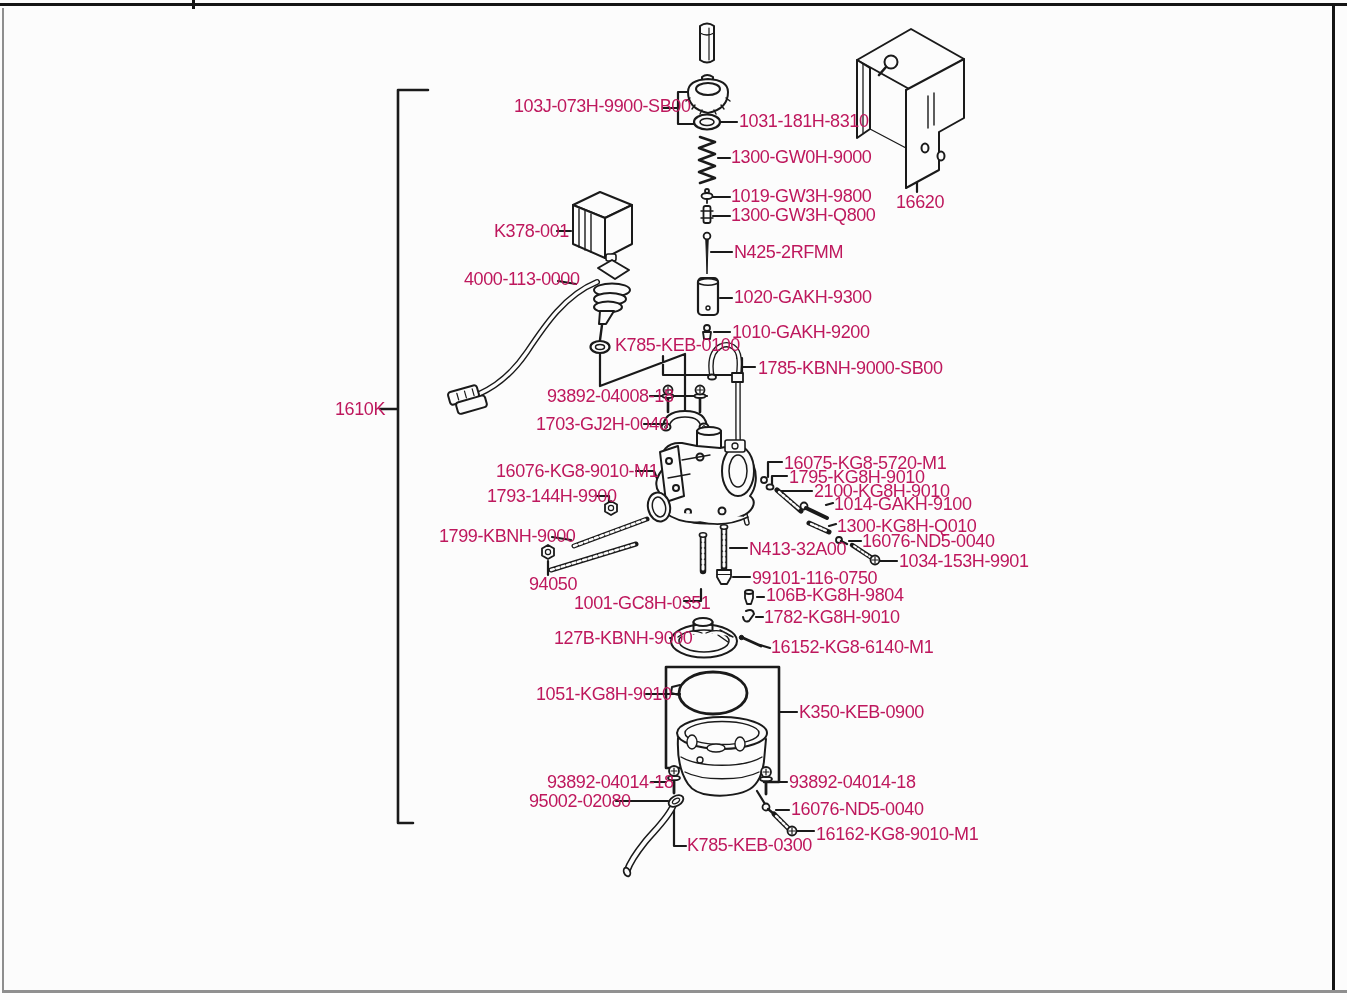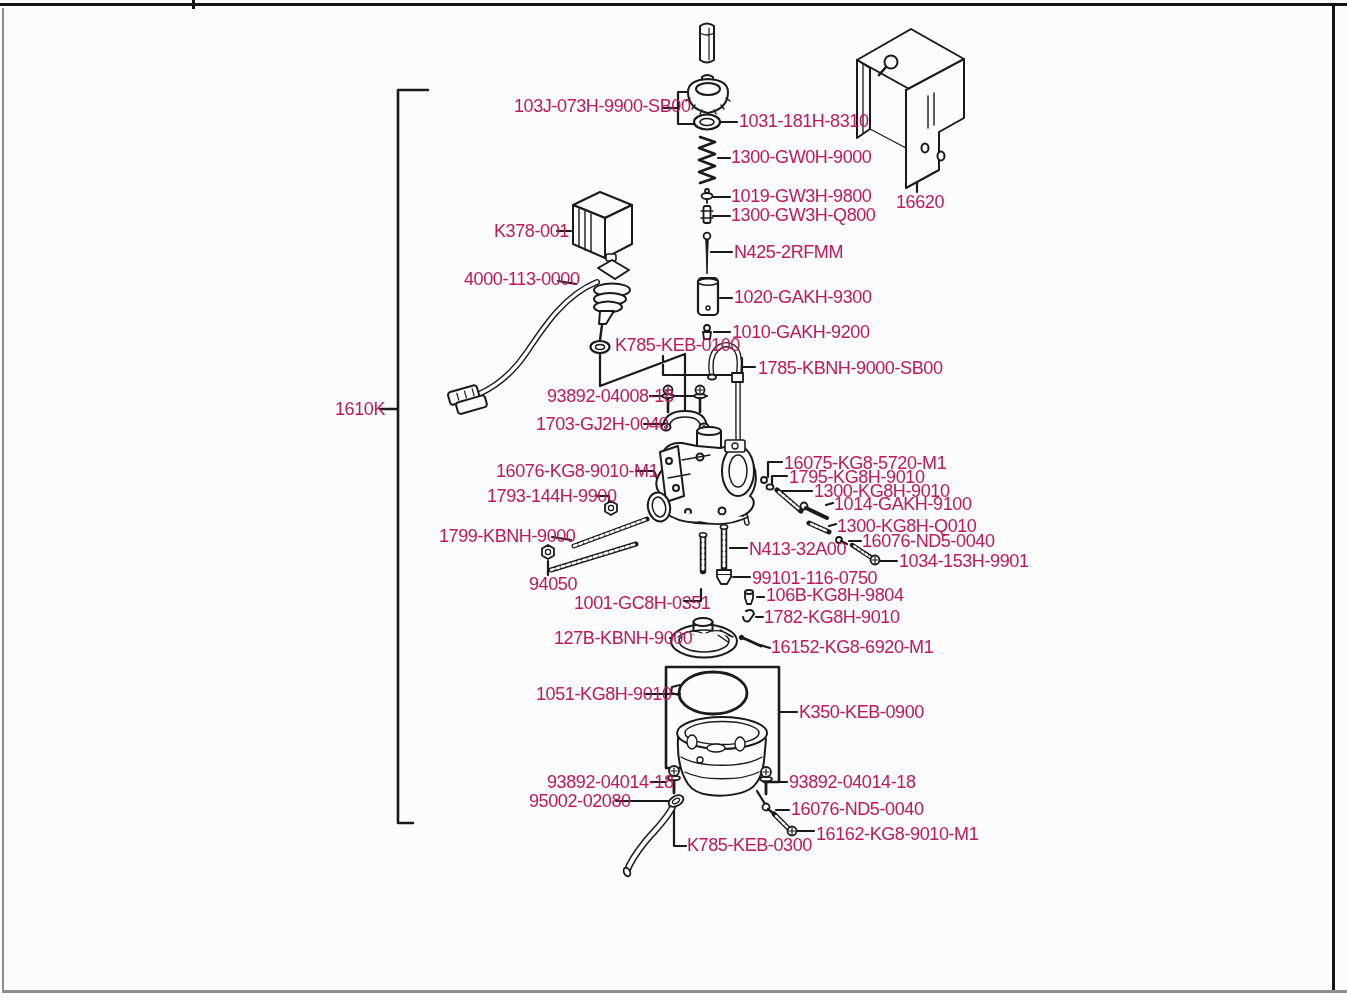--- a/index.html
+++ b/index.html
@@ -324,31 +324,31 @@
   <div class="lbl" style="left:464px;top:272px">4000-113-0000</div>
   <div class="lbl" style="left:335px;top:402px">1610K</div>
   <div class="lbl" style="left:896px;top:195px">16620</div>
   <div class="lbl" style="left:496px;top:464px">16076-KG8-9010-M1</div>
   <div class="lbl" style="left:487px;top:489px">1793-144H-9900</div>
   <div class="lbl" style="left:439px;top:529px">1799-KBNH-9000</div>
   <div class="lbl" style="left:529px;top:577px">94050</div>
   <div class="lbl" style="left:574px;top:596px">1001-GC8H-0351</div>
   <div class="lbl" style="left:784px;top:456px">16075-KG8-5720-M1</div>
   <div class="lbl" style="left:789px;top:470px">1795-KG8H-9010</div>
-  <div class="lbl" style="left:814px;top:484px">1300-KG8H-9010</div>
+  <div class="lbl" style="left:814px;top:484px">2100-KG8H-9010</div>
   <div class="lbl" style="left:834px;top:497px">1014-GAKH-9100</div>
   <div class="lbl" style="left:837px;top:519px">1300-KG8H-Q010</div>
   <div class="lbl" style="left:862px;top:534px">16076-ND5-0040</div>
   <div class="lbl" style="left:899px;top:554px">1034-153H-9901</div>
   <div class="lbl" style="left:749px;top:542px">N413-32A00</div>
   <div class="lbl" style="left:752px;top:571px">99101-116-0750</div>
   <div class="lbl" style="left:766px;top:588px">106B-KG8H-9804</div>
   <div class="lbl" style="left:764px;top:610px">1782-KG8H-9010</div>
   <div class="lbl" style="left:554px;top:631px">127B-KBNH-9000</div>
-  <div class="lbl" style="left:771px;top:640px">16152-KG8-6920-M1</div>
+  <div class="lbl" style="left:771px;top:640px">16152-KG8-6140-M1</div>
   <div class="lbl" style="left:536px;top:687px">1051-KG8H-9010</div>
   <div class="lbl" style="left:799px;top:705px">K350-KEB-0900</div>
   <div class="lbl" style="left:547px;top:775px">93892-04014-18</div>
   <div class="lbl" style="left:789px;top:775px">93892-04014-18</div>
   <div class="lbl" style="left:529px;top:794px">95002-02080</div>
   <div class="lbl" style="left:791px;top:802px">16076-ND5-0040</div>
   <div class="lbl" style="left:816px;top:827px">16162-KG8-9010-M1</div>
   <div class="lbl" style="left:687px;top:838px">K785-KEB-0300</div>
 
 </div>

